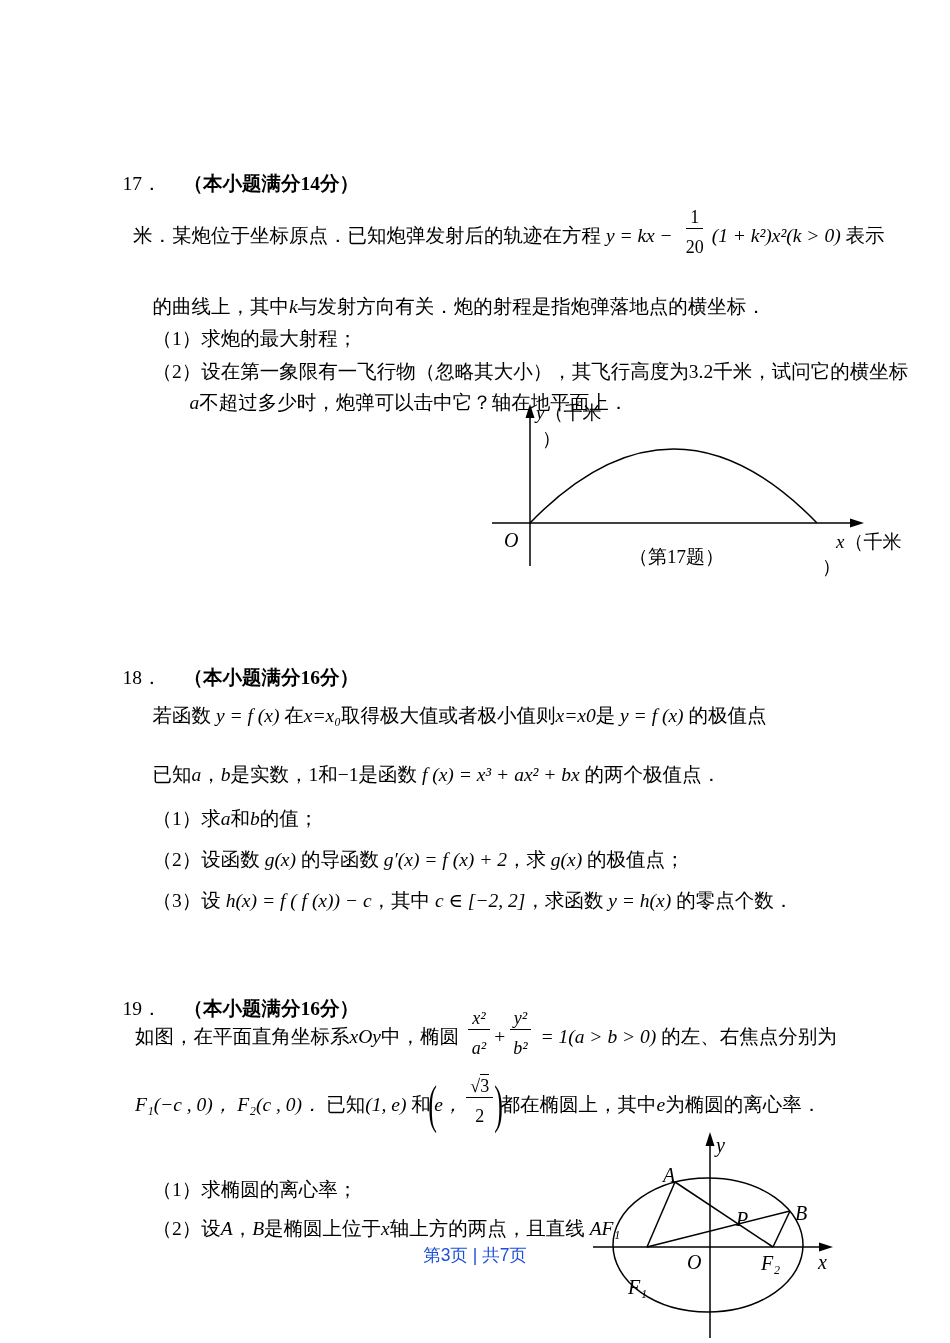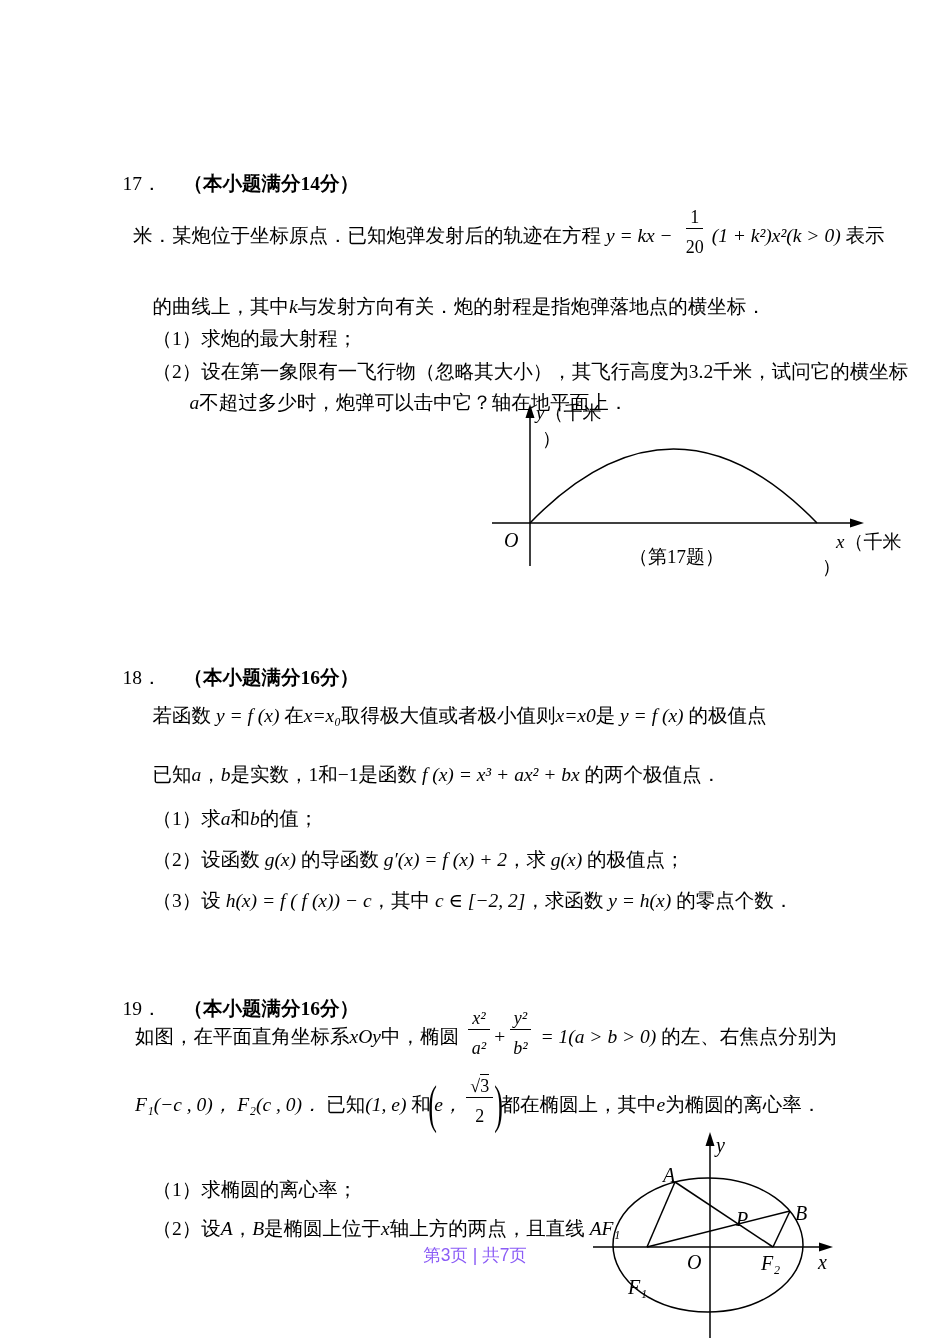--- a/index.html
+++ b/index.html
@@ -13,21 +13,21 @@
         font-size:18px;line-height:1.12;}
   .frac .num{padding:0 4px;border-bottom:1.4px solid #000;}
   .frac .den{padding:8px 4px;}
   .ov{border-top:1.3px solid #000;padding-top:1px;}
   .bigp{display:inline-block;font-size:52px;line-height:50px;transform:scaleX(.5);
         margin:0 -7px;font-weight:400;}
   .qnum{margin-right:12px;}
   .qtitle{margin-left:10px;font-weight:bold;}
   .figlabel{position:absolute;white-space:pre;font-size:19px;line-height:1.2;}
   .footer{position:absolute;left:0;width:950px;text-align:center;
-          font-family:"Liberation Sans","DejaVu Sans",sans-serif;font-size:17.5px;color:#8b5cf6;}
+          font-family:"Liberation Sans","DejaVu Sans",sans-serif;font-size:17.5px;color:#1d4ed8;}
   svg{position:absolute;overflow:visible;}
   .stroke{fill:none;stroke:#000;stroke-width:1.5;}
   .fill{fill:#000;stroke:none;}
 </style>
 </head>
 <body>
 
 <div id="page">
 
   <div class="line" style="left:103px;top:146px;">

